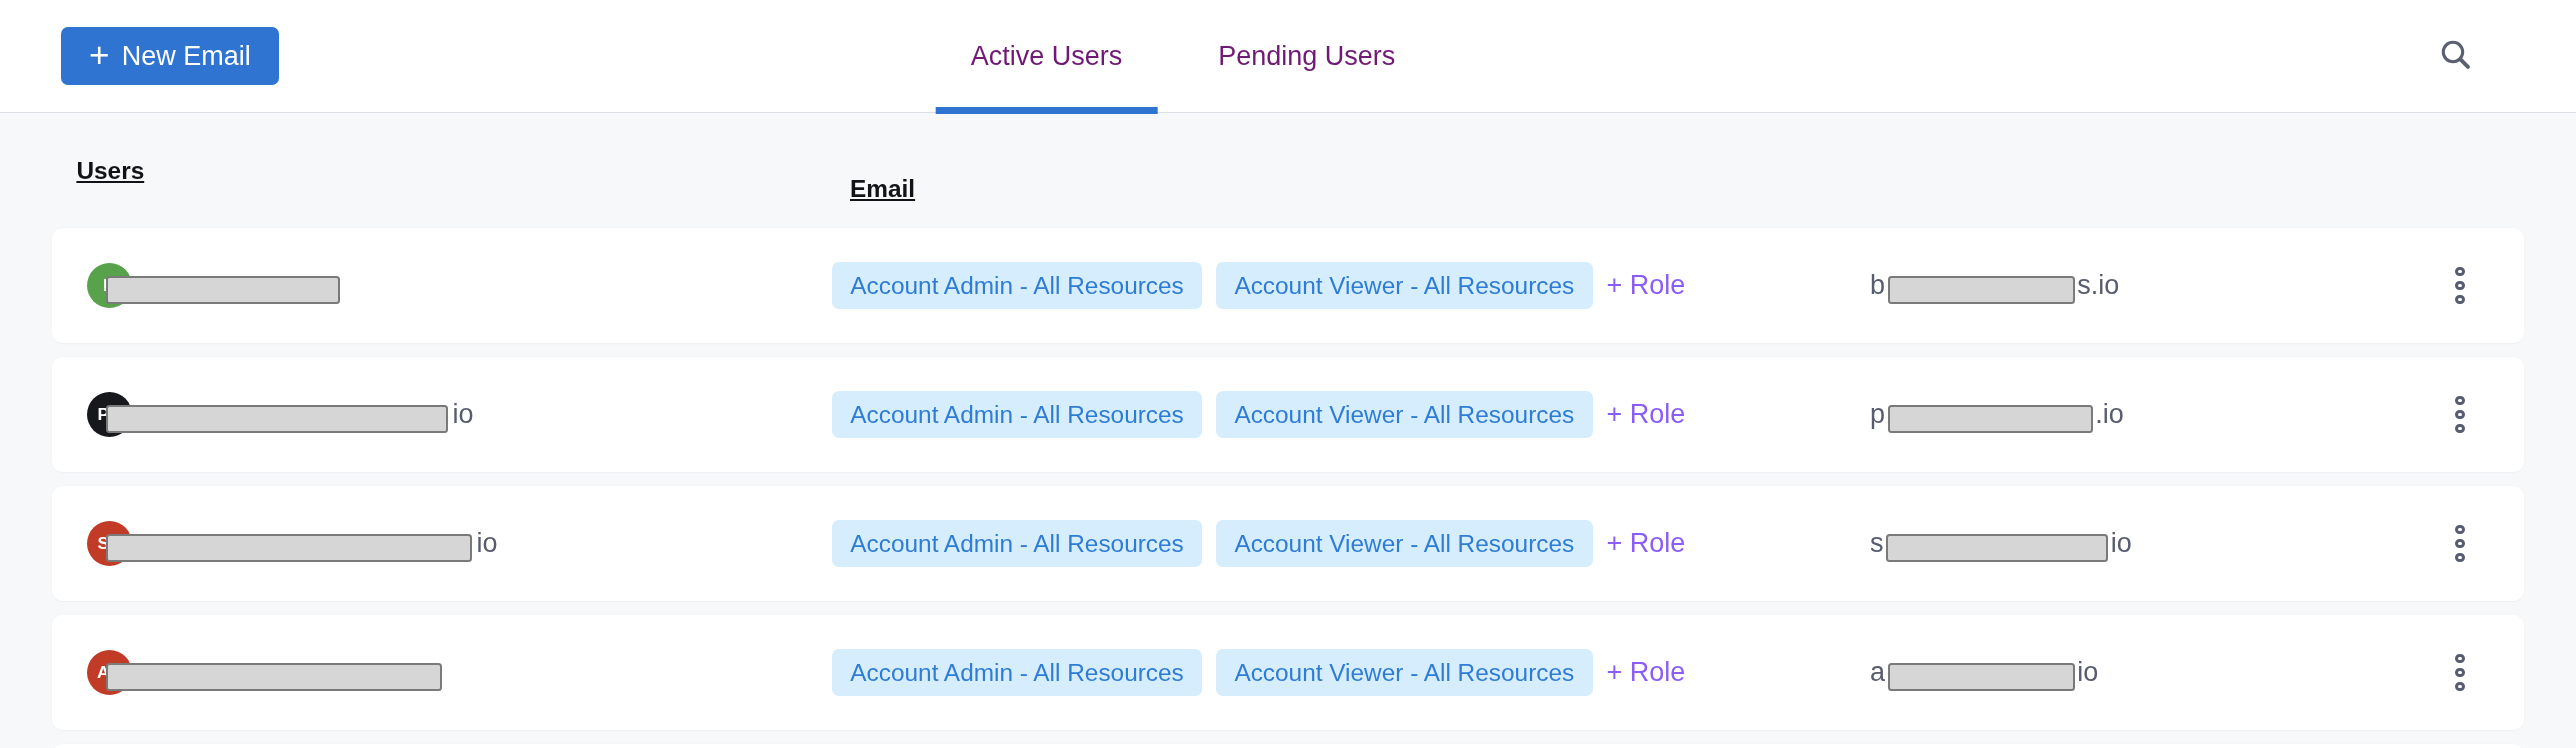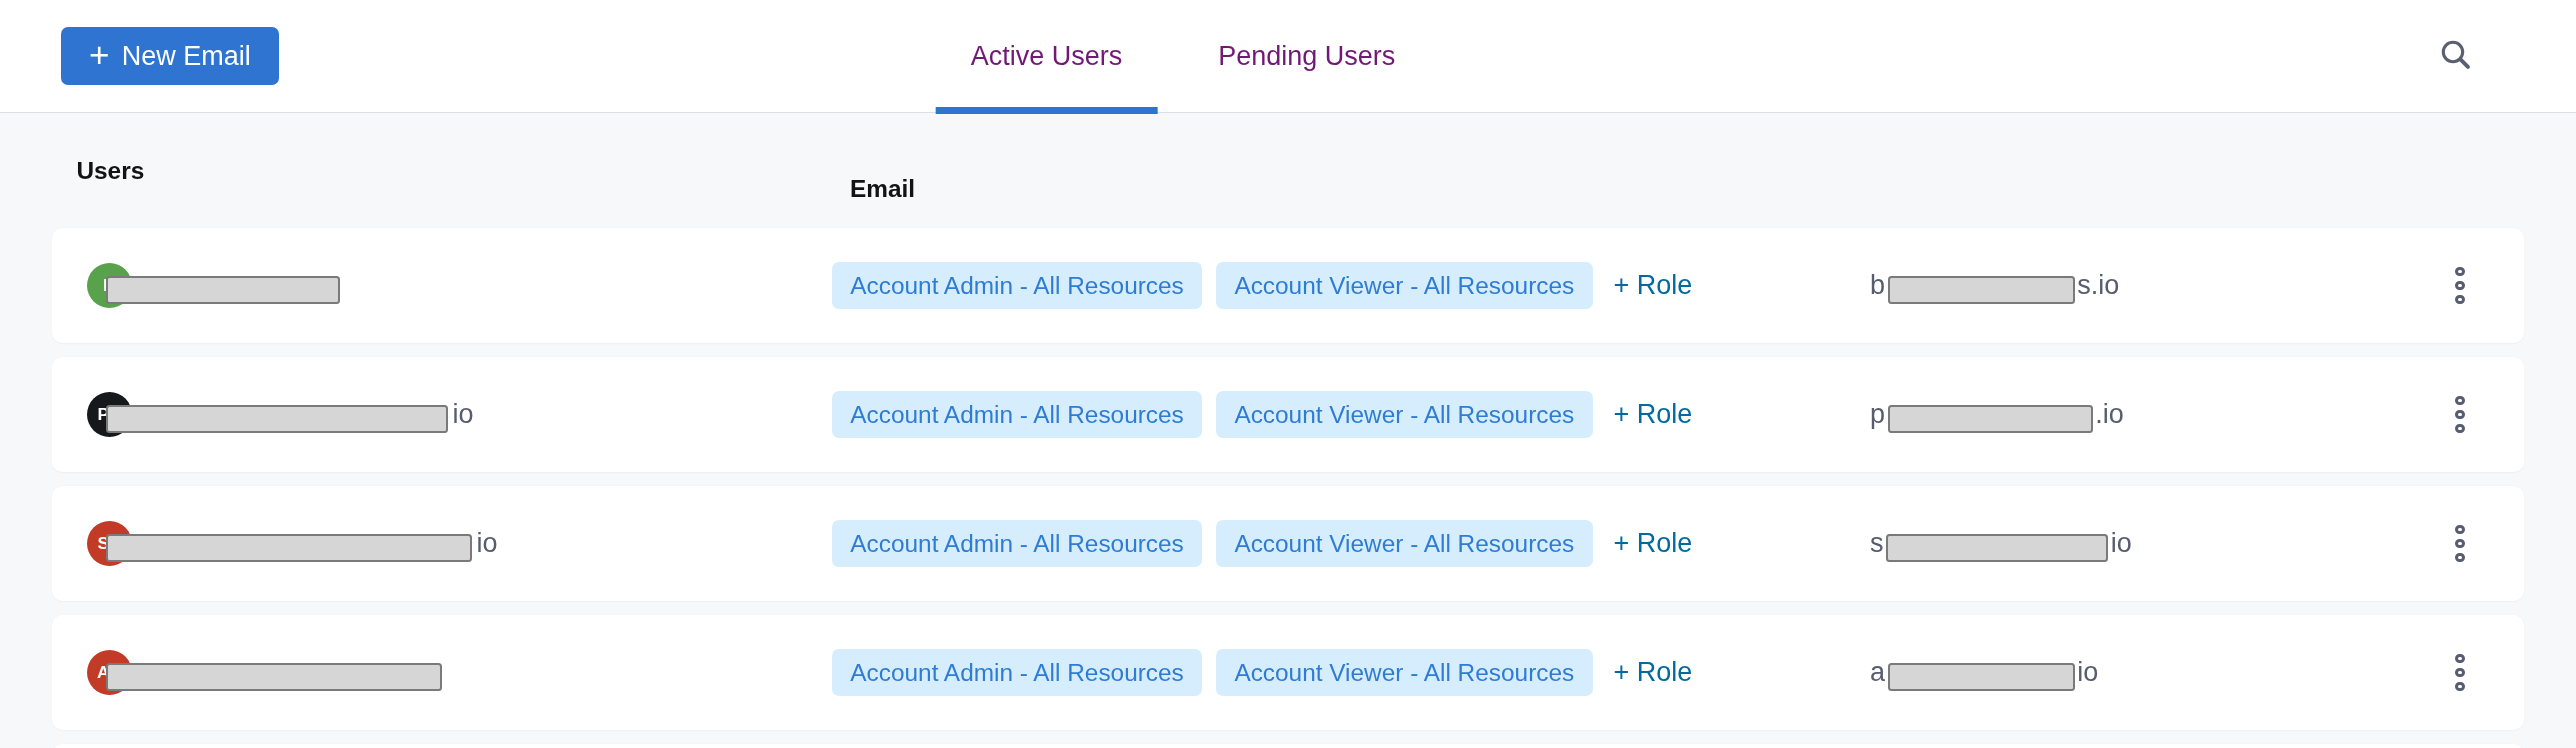--- a/index.html
+++ b/index.html
@@ -64,21 +64,21 @@
     display: flex; align-items: center; justify-content: center;
   }
 
   
   .content { padding: 0 52px; }
   .thead, .row {
     display: grid;
     grid-template-columns: 748px 1033px 516px 1fr;
     align-items: center;
   }
-  .thead { height: 115px; font-size: 24.4px; font-weight: bold; color: #121316; }
+  .thead { height: 115px; font-size: 24.4px; font-weight: bold; color: #121316; text-decoration: underline; }
   .thead .h-users { padding-left: 24.4px; }
   .thead .h-email { padding-left: 50px; margin-top: 36px; }
 
   .row {
     height: 115px;
     background: #FFFFFF;
     border-radius: 10.5px;
     margin-bottom: 14px;
     box-shadow: 0 0.9px 1.7px rgba(20,30,60,0.04);
   }
@@ -116,25 +116,24 @@
   .badge {
     background: #D5EDFC;
     color: #2E7CD4;
     font-size: 24.4px;
     padding: 9.6px 18.3px;
     border-radius: 7px;
     white-space: nowrap;
   }
   .add-role {
     background: none; border: none;
-    color: #0369a1;
+    color: #8b5cf6;
     font-size: 27px;
     font-family: "Liberation Sans", sans-serif;
     cursor: pointer;
-    margin-left: 7px;
     white-space: nowrap;
   }
 
   
   .email-cell { padding-left: 37px; }
   .email-redact { margin: 0 2.6px; }
 
   
   .kebab-cell { justify-content: flex-end; padding-right: 54px; }
   .kebab {

